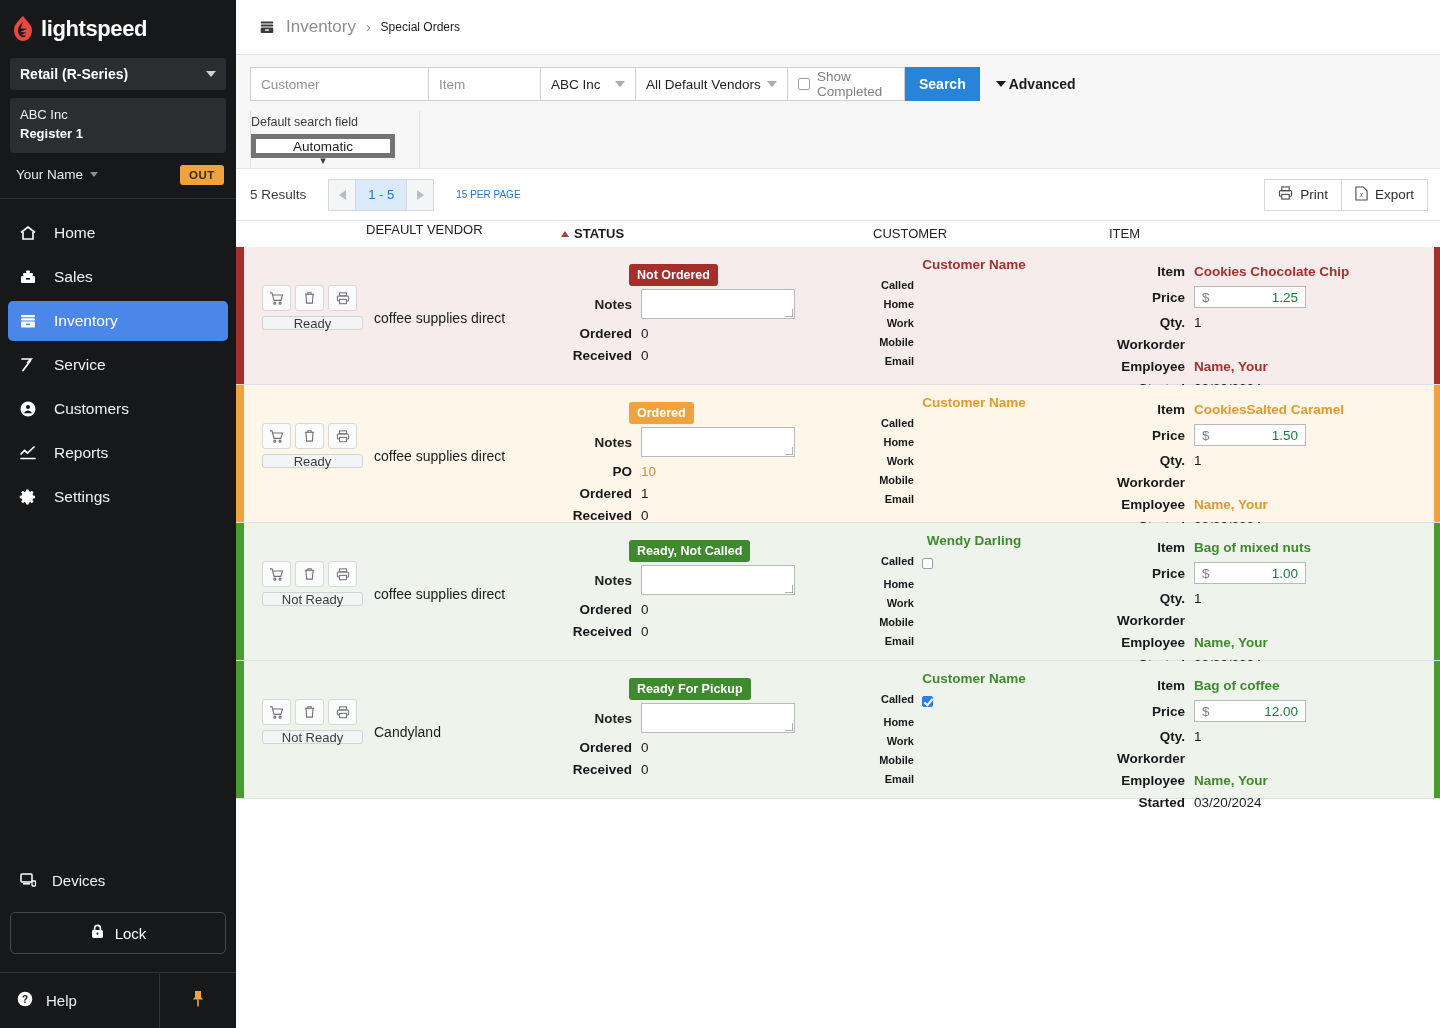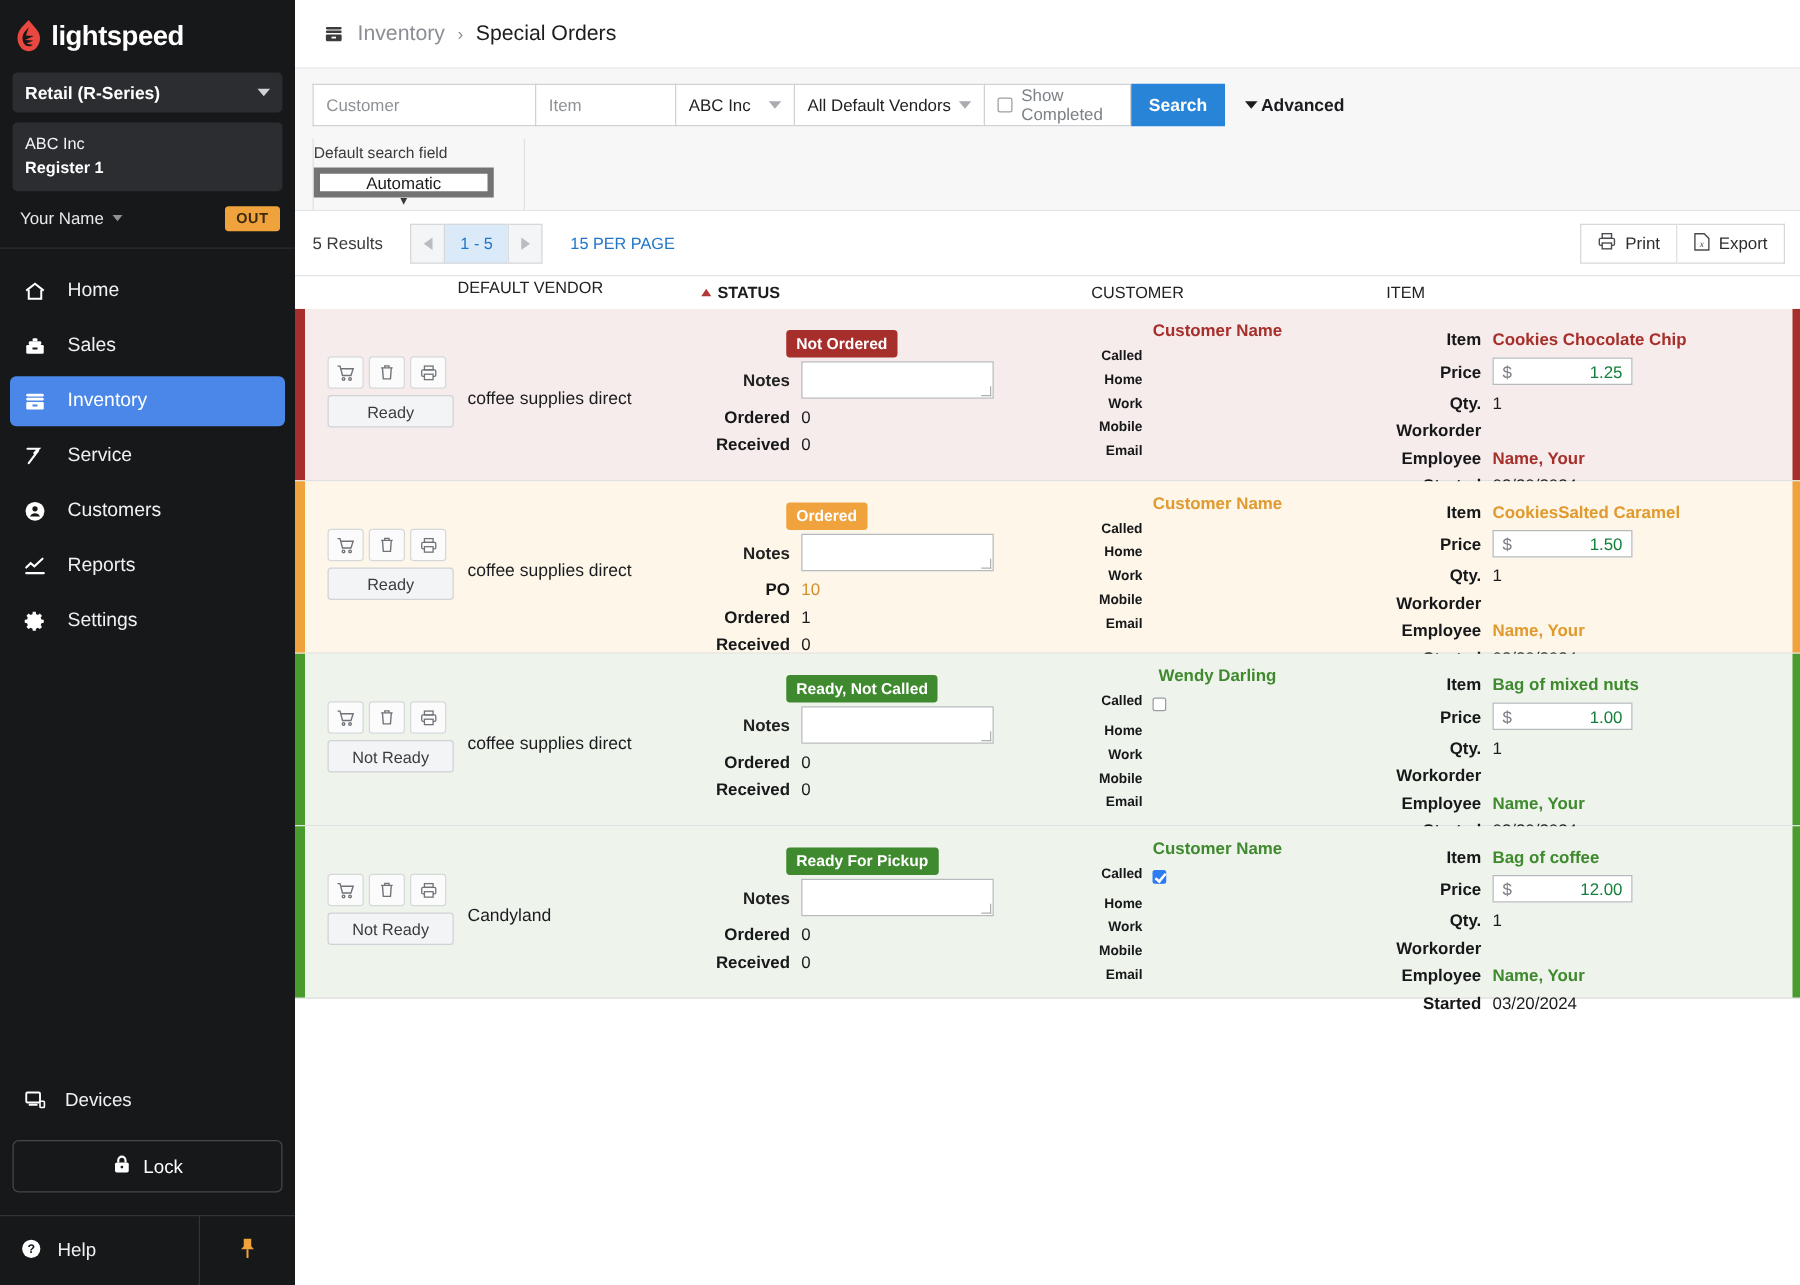--- a/index.html
+++ b/index.html
@@ -70,21 +70,21 @@
   .pin-cell { width:76px; display:flex; align-items:center; justify-content:center; cursor:pointer; }
 
   
   .main { flex:1 1 auto; height:1028px; background:#fff; display:flex; flex-direction:column; min-width:0; }
 
   .crumb-bar { height:55px; display:flex; align-items:center; gap:10px; padding-left:22px;
     border-bottom:1px solid #e3e4e6; background:#fff; flex:0 0 55px; }
   .crumb-ico { width:18px; height:18px; }
   .crumb-parent { font-size:17px; color:#8b8e93; }
   .crumb-sep { font-size:14px; color:#8b8e93; }
-  .crumb-cur { font-size:17px; color:#1b1c1e; }
+  .crumb-cur { font-size:12px; color:#1b1c1e; }
 
   .search-bar { background:#f7f7f8; border-bottom:1px solid #e3e4e6; padding:12px 0 0 14px; flex:0 0 auto; }
   .search-row { display:flex; align-items:stretch; height:34px; }
   .sf { background:#fff; border:1px solid #cfd1d4; border-right:none; height:34px;
         display:flex; align-items:center; padding:0 10px; font-size:13.5px; color:#222; }
   .sf.ph { color:#8e9196; }
   .sf.w1 { width:178px; }
   .sf.w2 { width:112px; }
   .sf.sel { width:95px; justify-content:space-between; gap:6px; }
   .sf.sel2 { width:152px; justify-content:space-between; gap:6px; }
@@ -109,21 +109,21 @@
      border-bottom:1px solid #e3e4e6; flex:0 0 52px; background:#fff; }
   .res-count { font-size:13.5px; color:#3a3b3d; margin-right:22px; }
   .pager { display:flex; align-items:stretch; height:32px; }
   .pg-arrow { width:28px; border:1px solid #d6d8da; background:#f4f5f6;
      display:flex; align-items:center; justify-content:center; cursor:pointer; }
   .pg-cur { min-width:50px; border-top:1px solid #d6d8da; border-bottom:1px solid #d6d8da;
      background:#dbeaf8; display:flex; align-items:center; justify-content:center;
      font-size:13px; color:#2176c7; padding:0 9px; }
   .tri-l { width:0;height:0;border-top:5px solid transparent;border-bottom:5px solid transparent;border-right:7px solid #b9bcc0; }
   .tri-r { width:0;height:0;border-top:5px solid transparent;border-bottom:5px solid transparent;border-left:7px solid #b9bcc0; }
-  .perpage { margin-left:22px; font-size:13px; color:#2176c7; cursor:pointer; }
+  .perpage { margin-left:22px; font-size:10px; color:#2176c7; cursor:pointer; }
   .res-spacer { flex:1; }
   .btn-group { display:flex; }
   .gbtn { border:1px solid #d6d8da; background:#fff; height:32px; display:flex; align-items:center;
      gap:7px; padding:0 13px; font-size:13.5px; color:#2d2e30; cursor:pointer; }
   .gbtn + .gbtn { border-left:none; }
   .ch { position:absolute; }
   .col-head-wrap { position:relative; height:26px; flex:0 0 26px; }
   .ch-status { font-weight:700; color:#1b1c1e; display:flex; align-items:center; gap:5px; }
   .sort-caret { width:0;height:0;border-left:4px solid transparent;border-right:4px solid transparent;border-bottom:6px solid #b03a36; }
 
@@ -131,21 +131,21 @@
   .rows { flex:1 1 auto; overflow:hidden; }
   .row { display:flex; position:relative; height:138px; border-bottom:1px solid #dfe0e2; }
   .edge { width:8px; flex:0 0 8px; }
   .edge-r { width:6px; flex:0 0 6px; }
   .row-body { flex:1 1 auto; position:relative; min-width:0; }
 
   .actions { position:absolute; left:18px; top:38px; }
   .ico-btns { display:flex; gap:4px; }
   .ibtn { width:29px; height:26px; border:1px solid #d6d8da; background:#fbfbfc;
      border-radius:3px; display:flex; align-items:center; justify-content:center; cursor:pointer; }
-  .ready-btn { margin-top:5px; width:101px; height:26px; border:1px solid #d0d2d5;
+  .ready-btn { margin-top:5px; width:101px; height:14px; border:1px solid #d0d2d5;
      background:#f3f4f5; border-radius:3px; display:flex; align-items:center;
      justify-content:center; font-size:13px; color:#3a3b3d; cursor:pointer; }
   .vendor { position:absolute; left:130px; top:63px; font-size:14px; color:#1b1c1e; }
 
   .status-col { position:absolute; left:307px; top:17px; width:315px; }
   .badge { display:inline-block; color:#fff; font-size:12.5px; font-weight:600;
      padding:4px 8px; border-radius:3px; margin-left:78px; }
   .kv { display:flex; margin-top:7px; font-size:13.5px; }
   .kv .k { width:90px; text-align:right; font-weight:700; color:#17181a; padding-right:9px; }
   .kv .v { color:#1b1c1e; }

